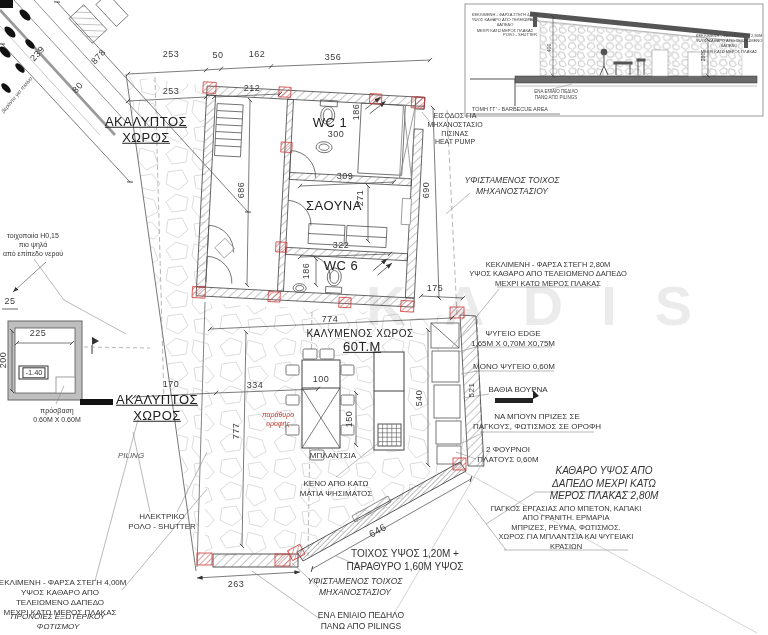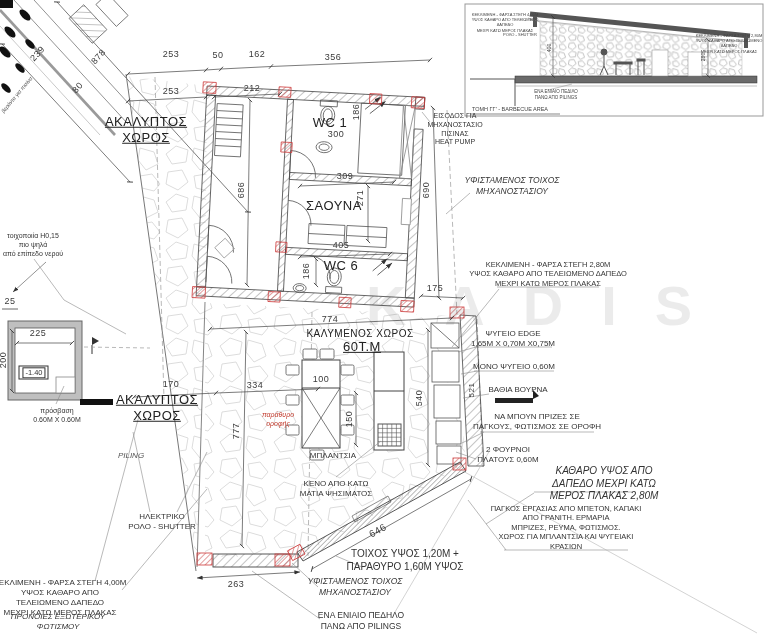--- a/index.html
+++ b/index.html
@@ -357,21 +357,21 @@
 <div class="t d" style="left:357px;top:112px;transform:translate(-50%,-50%) rotate(-90deg);">186</div>
 <div class="t an" style="left:455px;top:129px;font-size:7px;">ΕΙΣΟΔΟΣ ΓΙΑ
 ΜΗΧΑΝΟΣΤΑΣΙΟ
 ΠΙΣΙΝΑΣ
 HEAT PUMP</div>
 <div class="t d" style="left:242px;top:190px;transform:translate(-50%,-50%) rotate(-90deg);">686</div>
 <div class="t d" style="left:427px;top:190px;transform:translate(-50%,-50%) rotate(-90deg);">690</div>
 <div class="t d" style="left:345px;top:177px;">309</div>
 <div class="t d" style="left:361px;top:198px;transform:translate(-50%,-50%) rotate(-90deg);">271</div>
 <div class="t rm" style="left:334px;top:206px;">ΣΑΟΥΝΑ</div>
-<div class="t d" style="left:341px;top:246px;">405</div>
+<div class="t d" style="left:341px;top:246px;">322</div>
 <div class="t rm" style="left:341px;top:266px;">WC 6</div>
 <div class="t d" style="left:307px;top:271px;transform:translate(-50%,-50%) rotate(-90deg);">186</div>
 <div class="t d" style="left:435px;top:289px;">175</div>
 
 <div class="t d" style="left:330px;top:320px;">774</div>
 <div class="t rm" style="left:360px;top:334px;font-size:10px;">ΚΑΛΥΜΕΝΟΣ ΧΩΡΟΣ</div>
 <div class="t rm u" style="left:362px;top:347px;">60Τ.Μ</div>
 <div class="t d" style="left:321px;top:380px;">100</div>
 <div class="t d" style="left:350px;top:419px;transform:translate(-50%,-50%) rotate(-90deg);">150</div>
 <div class="t d" style="left:255px;top:386px;">334</div>

